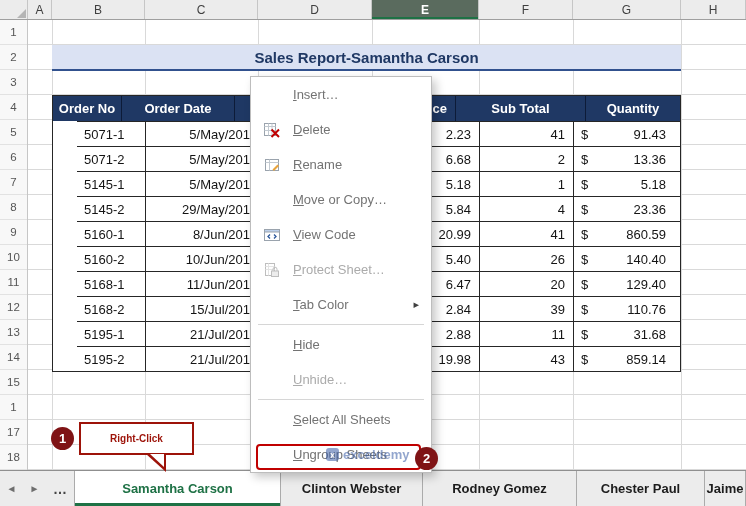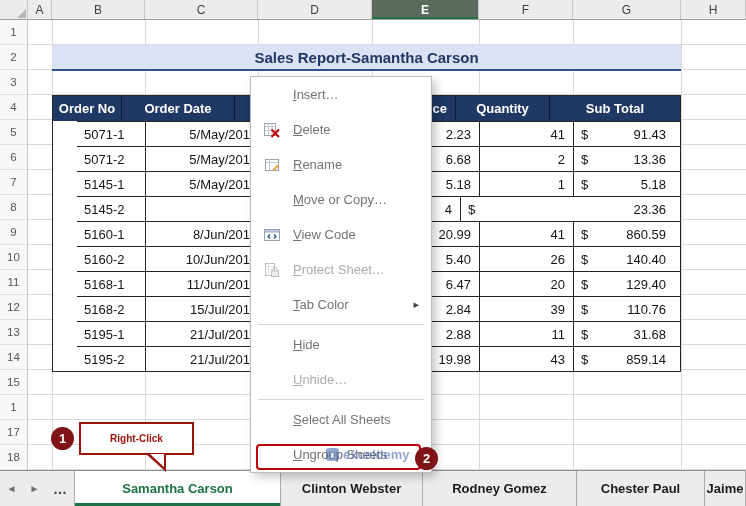--- a/index.html
+++ b/index.html
@@ -145,22 +145,22 @@
   </div>
 
   <div class="title">Sales Report-Samantha Carson</div>
 
   <div class="xtable">
     <div class="thead">
       <div class="c cb">Order No</div>
       <div class="c cc">Order Date</div>
       <div class="c cd"></div>
       <div class="c ce ar">Price</div>
+      <div class="c cg">Sub Total</div>
       <div class="c cf">Quantity</div>
-      <div class="c cg">Sub Total</div>
     </div>
 
     <div class="trow">
       <div class="c cb al">5071-1</div>
       <div class="c cc ar">5/May/201</div>
       <div class="c cd"></div>
       <div class="c ce ar">2.23</div>
       <div class="c cf ar">41</div>
       <div class="c cg acct">
           <span>$</span>
@@ -184,20 +184,21 @@
       <div class="c cd"></div>
       <div class="c ce ar">5.18</div>
       <div class="c cf ar">1</div>
       <div class="c cg acct">
           <span>$</span>
           <span>5.18</span>
         </div>
     </div>
     <div class="trow">
       <div class="c cb al">5145-2</div>
+      <div class="c cc ar">29/May/201</div>
       <div class="c cd"></div>
       <div class="c ce ar">5.84</div>
       <div class="c cf ar">4</div>
       <div class="c cg acct">
           <span>$</span>
           <span>23.36</span>
         </div>
     </div>
     <div class="trow">
       <div class="c cb al">5160-1</div>

